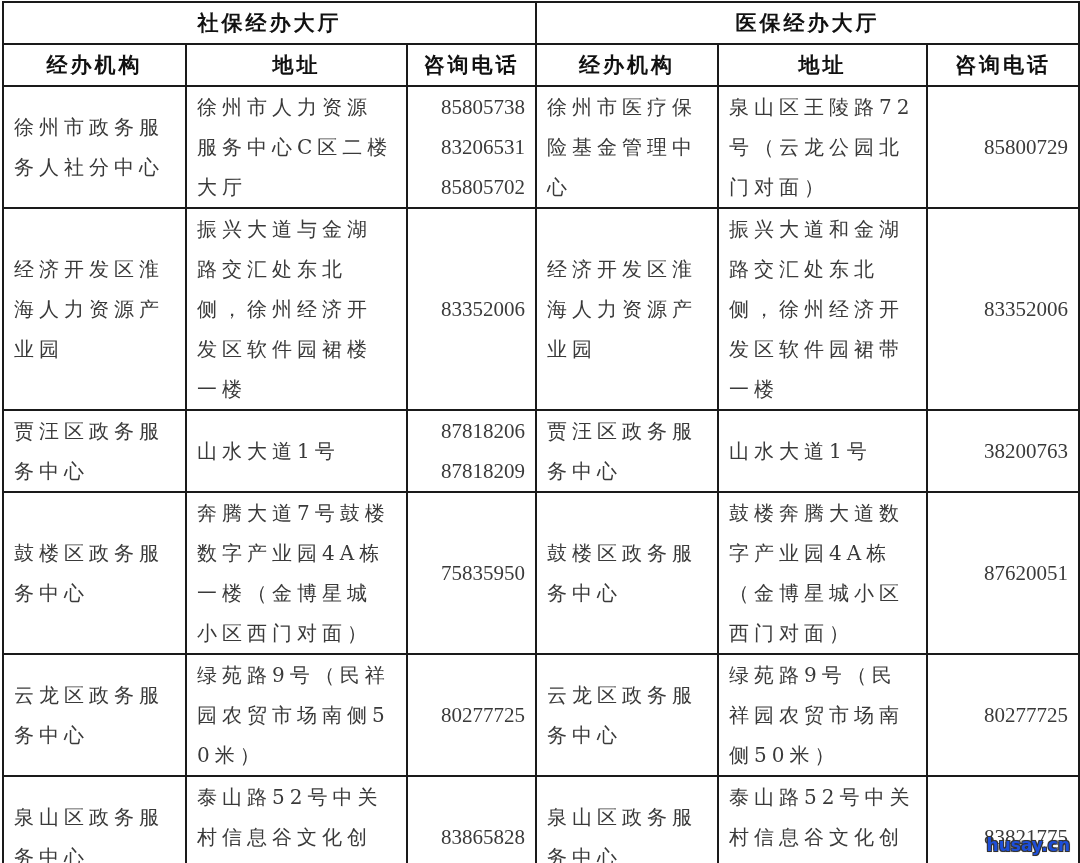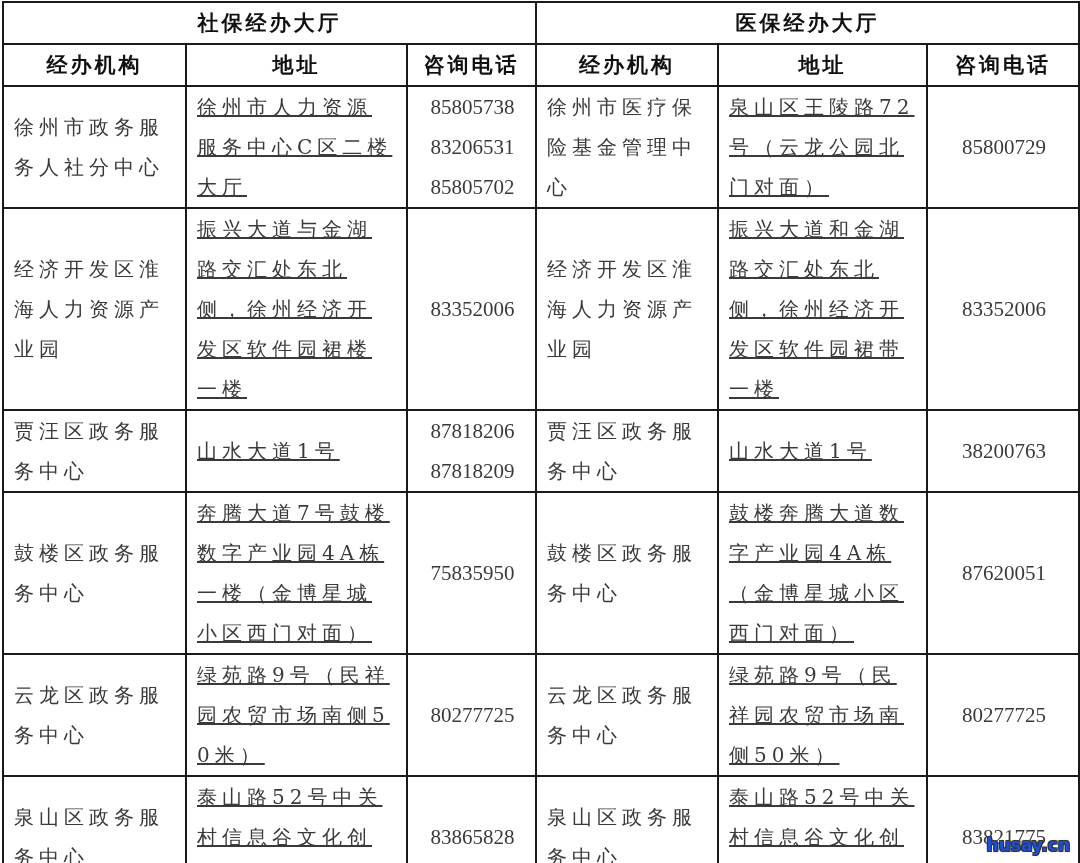--- a/index.html
+++ b/index.html
@@ -20,22 +20,22 @@
     vertical-align: middle;
     word-break: break-all;
   }
   .tbl th {
     font-weight: bold; color: #111; text-align: center; letter-spacing: 3px;
     font-family: "DejaVu Sans", "Liberation Sans", sans-serif;
   }
   .tbl .grp th { height: 40px; font-size: 21px; }
   .tbl .hdr th { height: 40px; font-size: 21px; margin-left: 30px; }
   .tbl td.org { text-align: left; }
-  .tbl td.addr { text-align: left; text-decoration: underline; }
-  .tbl td.tel { text-align: center; letter-spacing: 0; padding-left: 12px; font-family: "Liberation Serif", serif; font-size: 21px; }
+  .tbl td.addr { text-align: left; }
+  .tbl td.tel { text-align: right; letter-spacing: 0; padding-left: 12px; font-family: "Liberation Serif", serif; font-size: 21px; }
   .tel-line { display: block; }
   .watermark {
     position: absolute; right: 10px; bottom: 8px;
     font-family: "DejaVu Sans", sans-serif; font-weight: bold; font-size: 17px;
     color: #1d4ed8; letter-spacing: 0;
     text-shadow: -1px -1px 0 #333, 1px -1px 0 #333, -1px 1px 0 #333, 1px 1px 0 #333, 0 0 2px #333;
   }
 </style>
 </head>
 <body>

